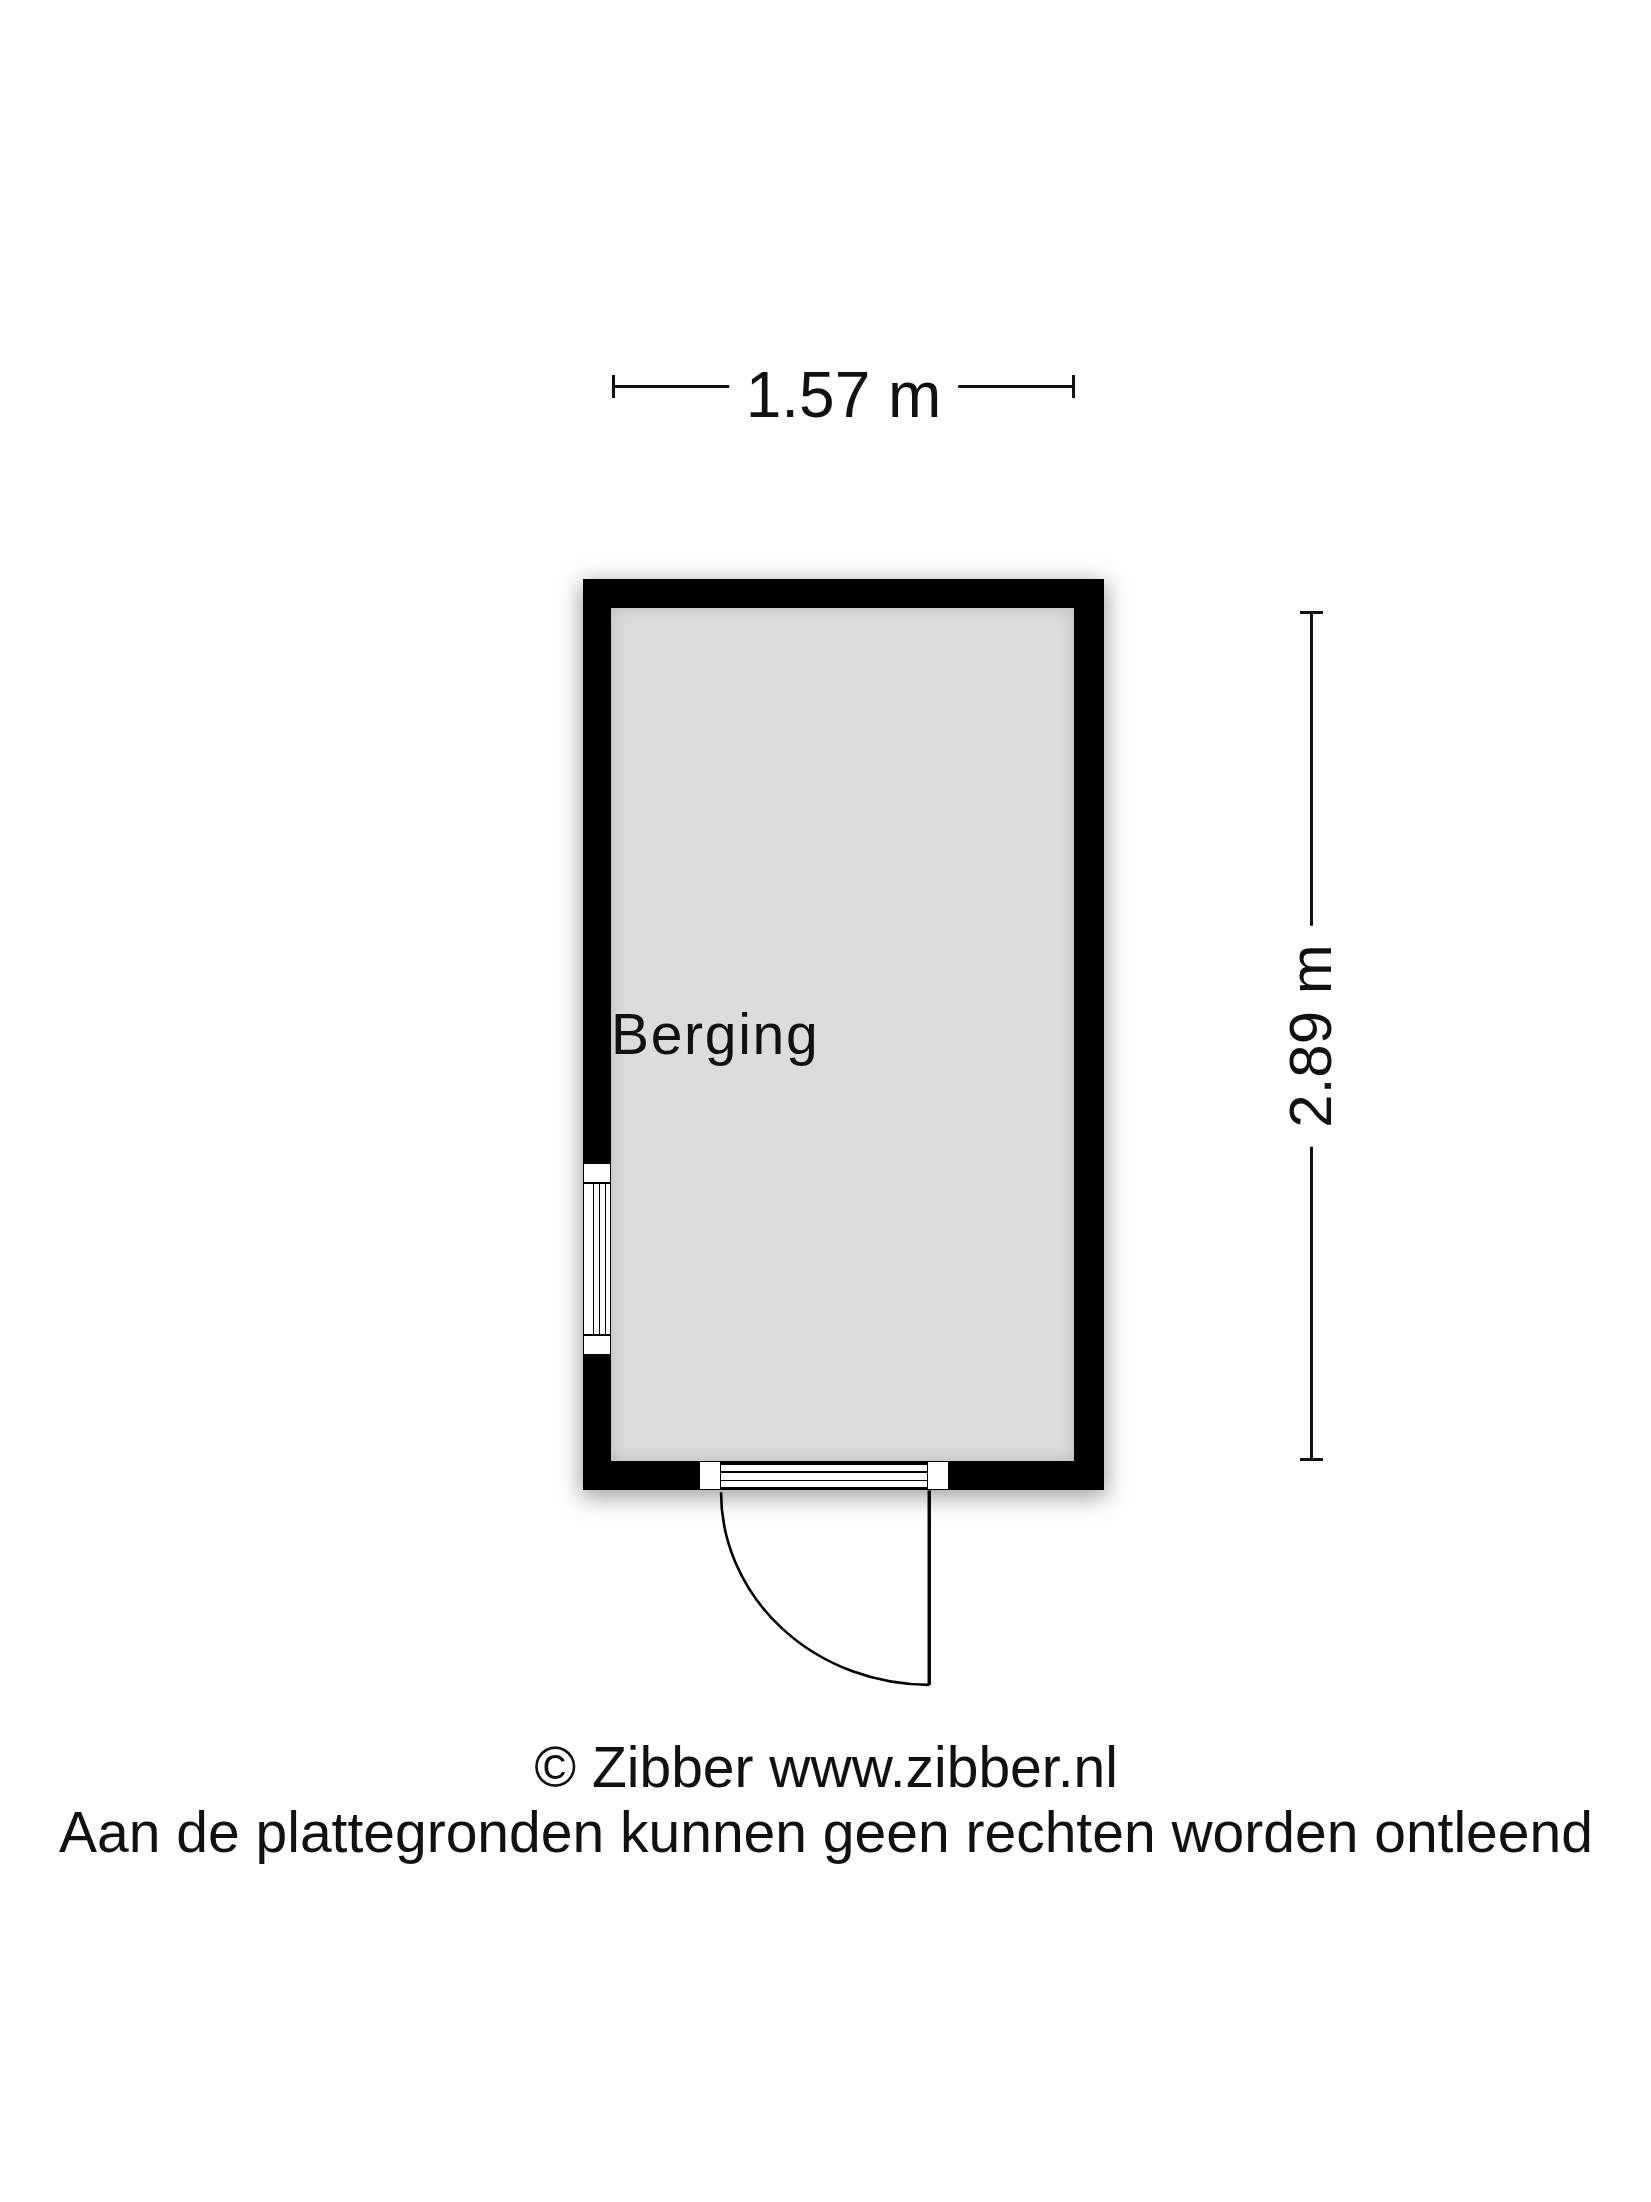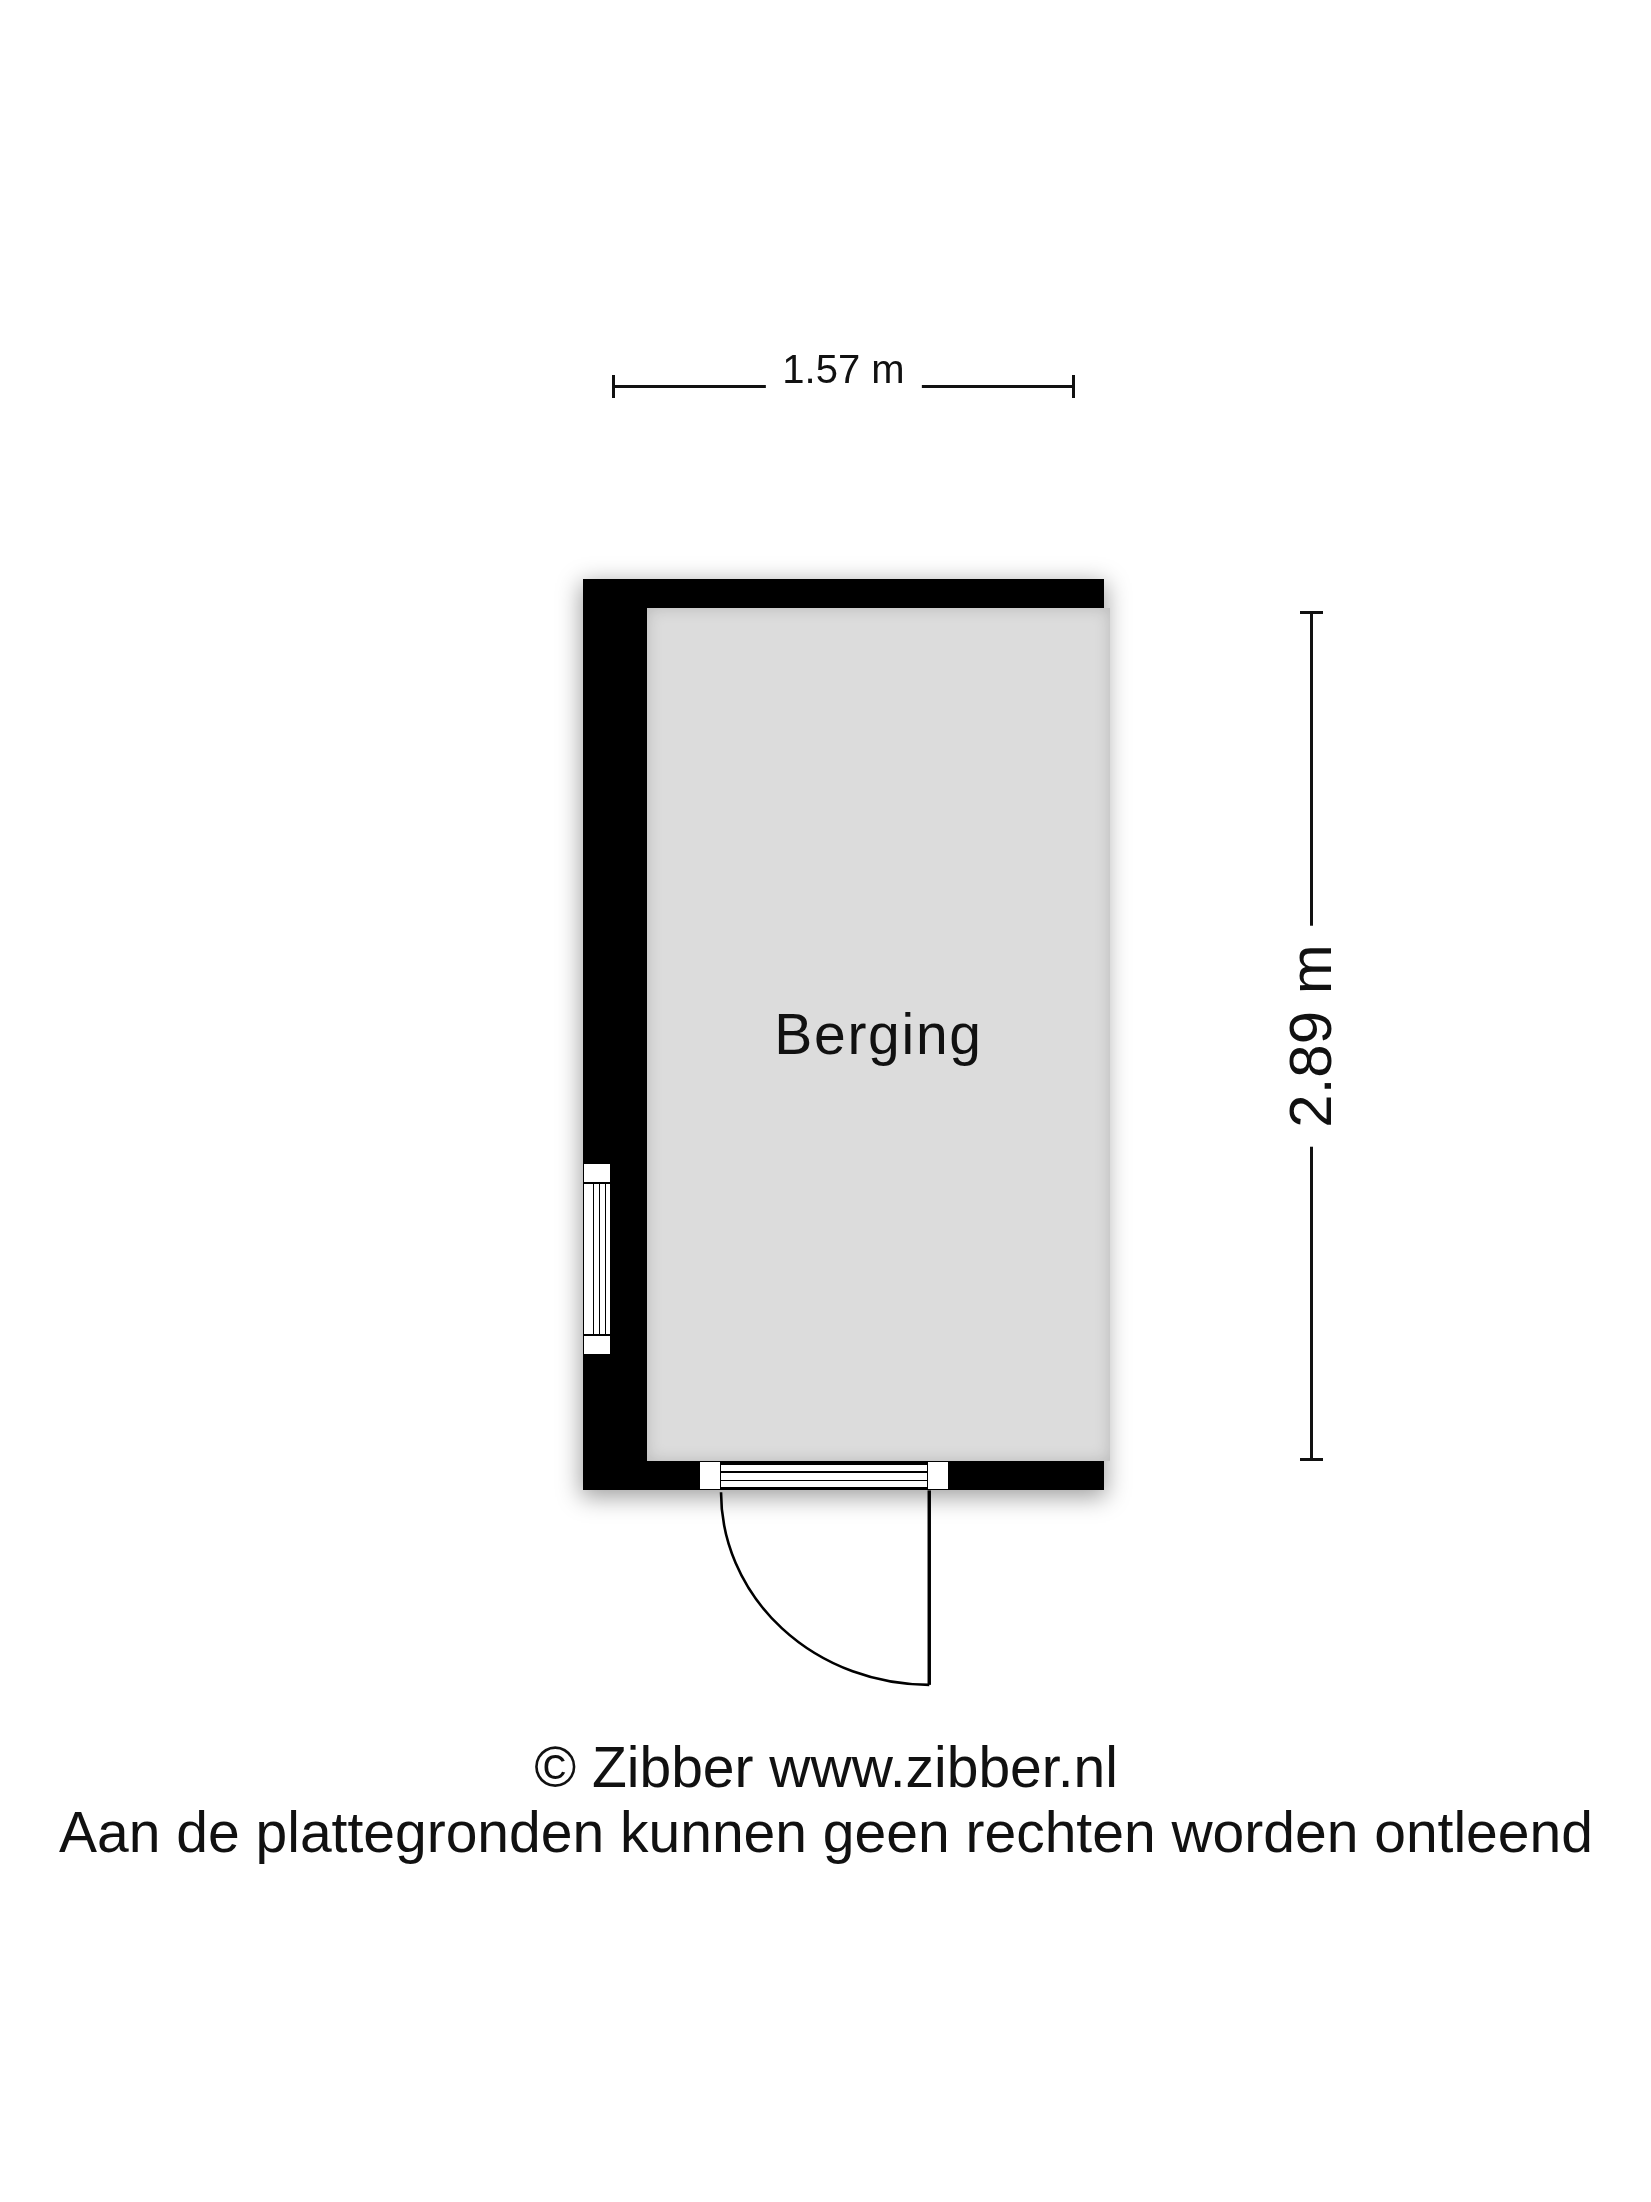--- a/index.html
+++ b/index.html
@@ -14,37 +14,37 @@
   }
   .page { position: absolute; inset: 0; }
 
   
   .dim-h { position: absolute; left: 612px; top: 364px; width: 463px; height: 45px; }
   .dim-h .line { position: absolute; left: 0; right: 0; top: 20.6px; height: 3.4px; background: var(--text, #111); }
   .dim-h .tick { position: absolute; top: 11.2px; width: 3.4px; height: 22.4px; background: var(--text, #111); }
   .dim-h .tick.left  { left: 0; }
   .dim-h .tick.right { right: 0; }
   .dim-h .label {
-    position: absolute; left: 50%; top: 5px;
+    position: absolute; left: 50%; top: 31px;
     transform: translate(-50%, -50%);
     background: #ffffff; padding: 0 17px;
-    font-size: 40px; line-height: 1; white-space: nowrap; text-align: right;
+    font-size: 64px; line-height: 1; white-space: nowrap; text-align: right;
   }
 
   
   .plan {
     position: absolute; left: 583px; top: 579px; width: 521px; height: 911px;
     background: var(--wall, #000000);
     box-shadow: 0 5.2px 22.4px 1.7px rgba(0,0,0,0.38);
   }
   .floor {
     position: absolute; left: 28px; top: 29px; width: 463px; height: 853px;
     background: var(--floor, #dcdcdc);
     box-shadow: inset 0 0 15.5px rgba(0,0,0,0.16);
-    display: flex; align-items: center; justify-content: center; margin-left: 36px;
+    display: flex; align-items: center; 
   }
   .room-label {
     font-size: 57px; letter-spacing: 1.7px; color: var(--text, #111);
     line-height: 1; white-space: nowrap;
   }
 
   
   .window {
     position: absolute; left: 583px; top: 1163px; width: 28px; height: 192px;
     box-sizing: border-box;

